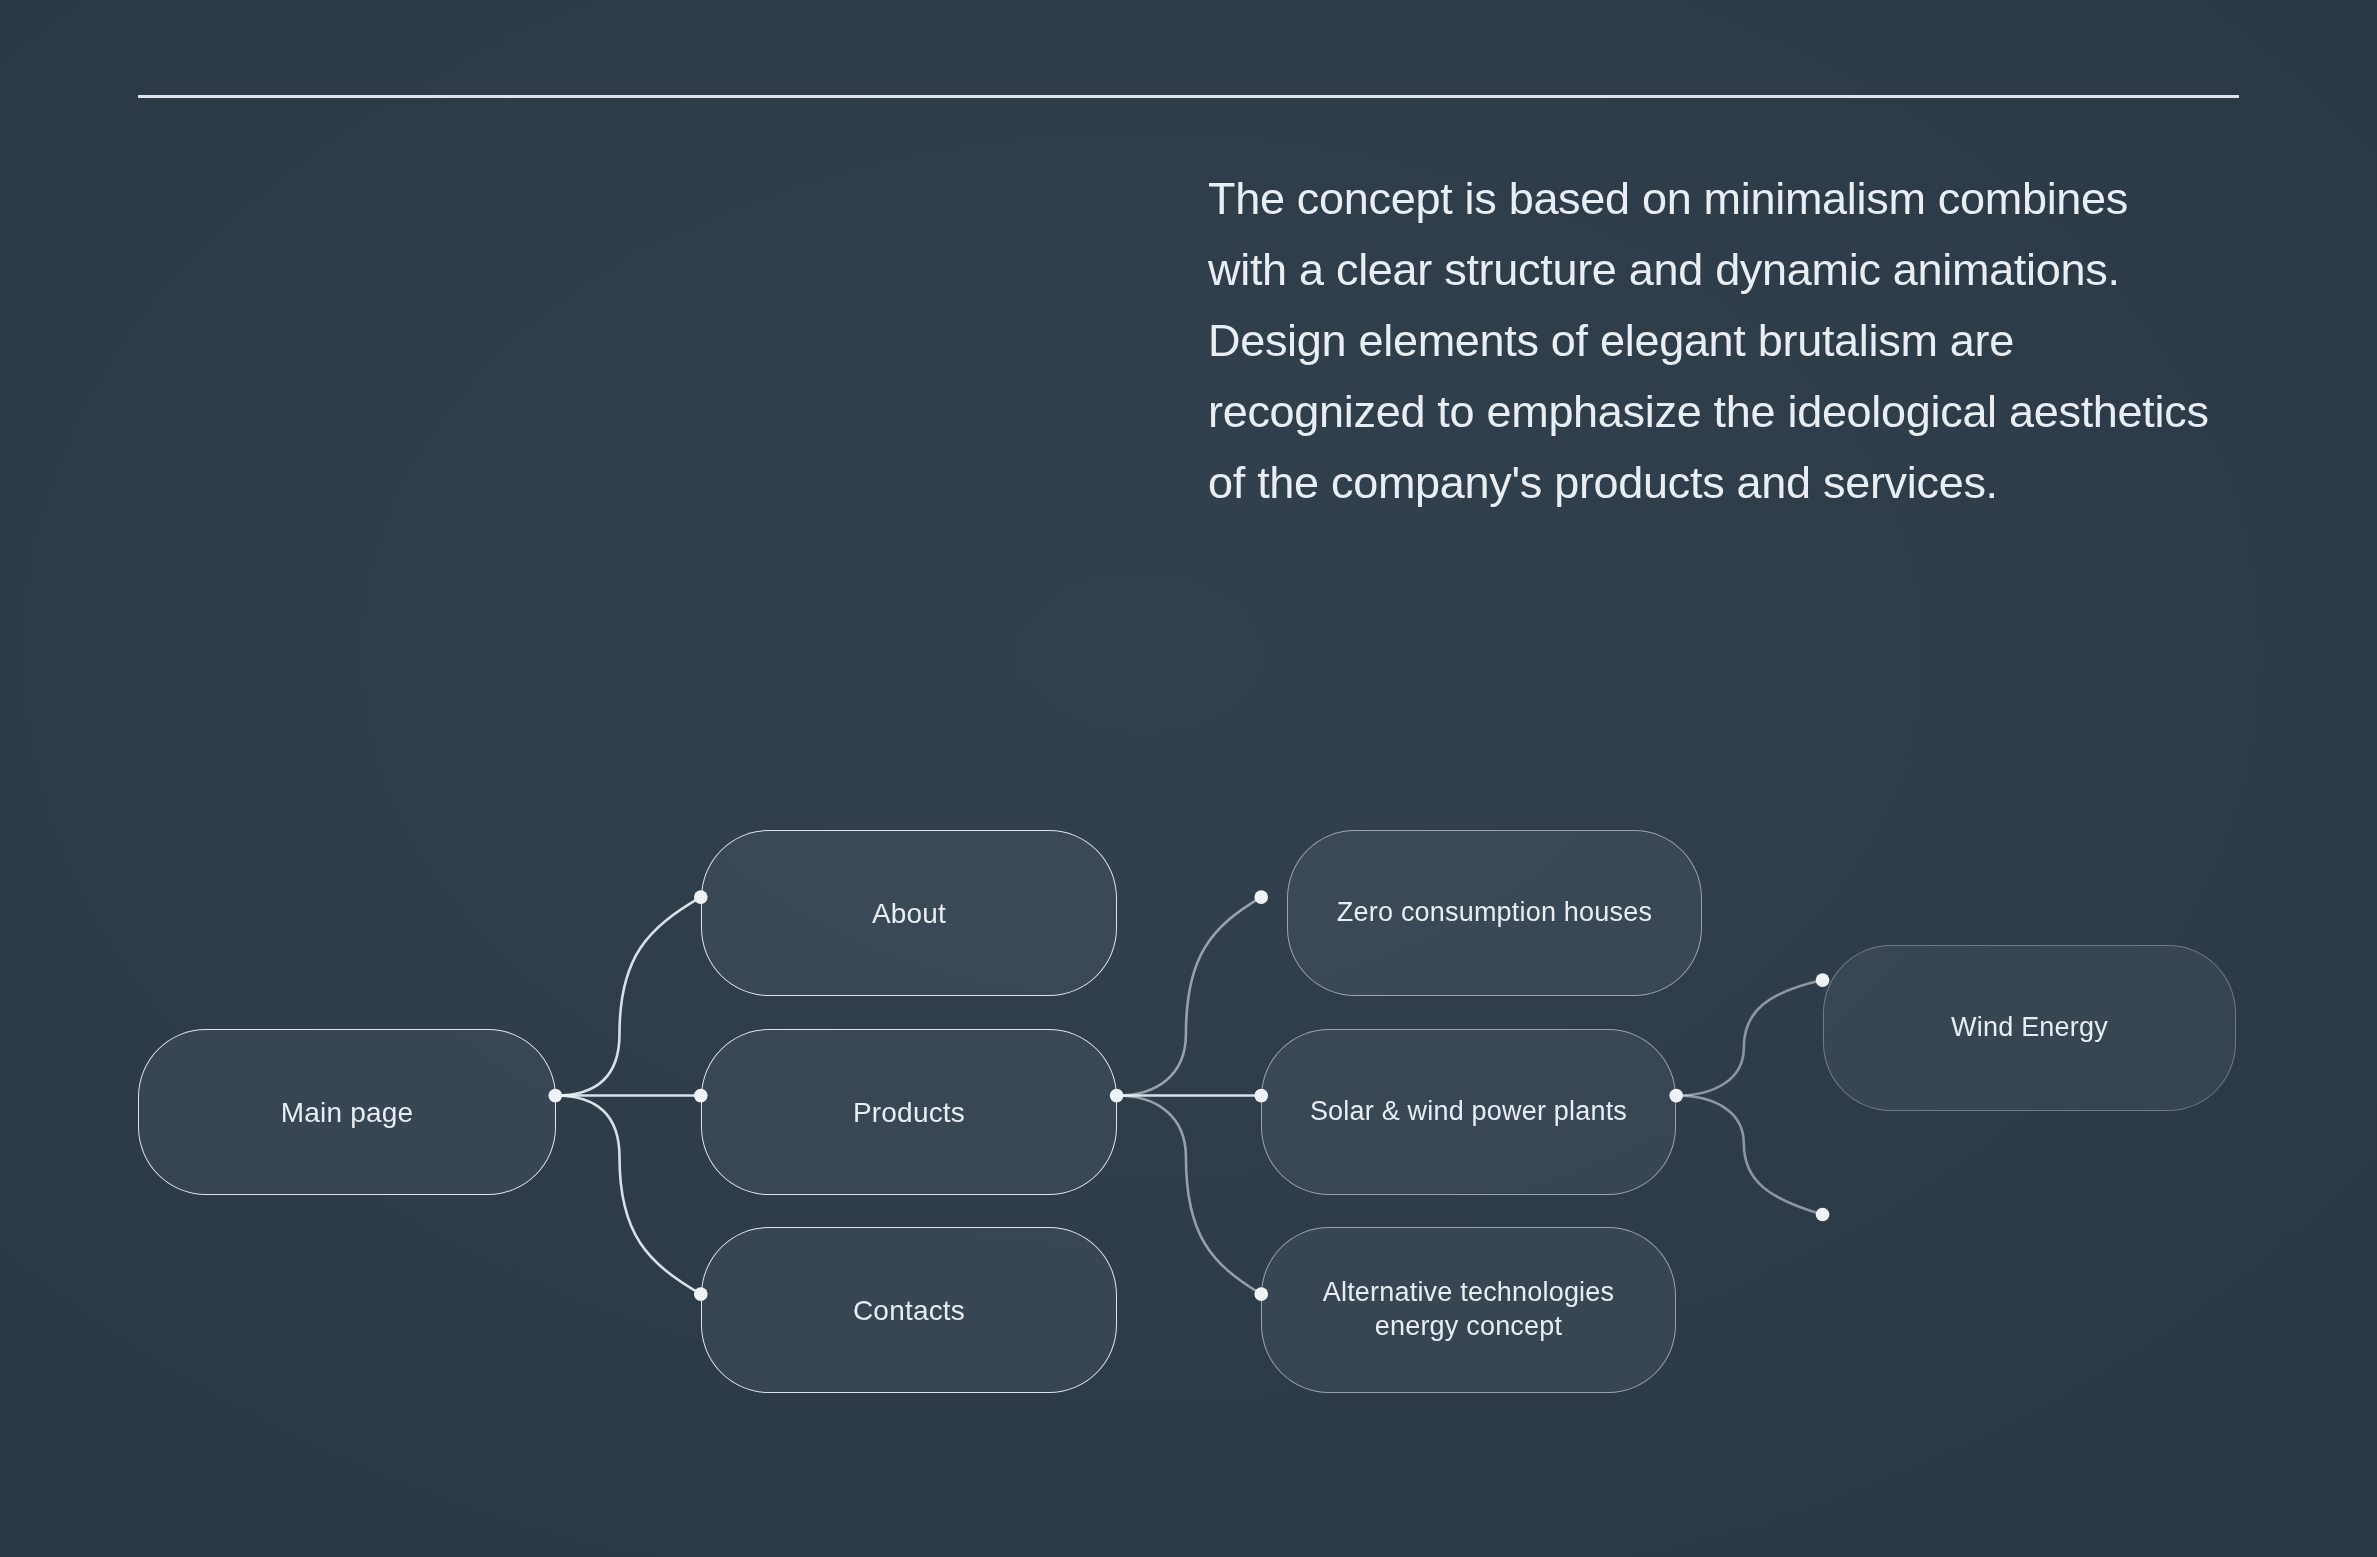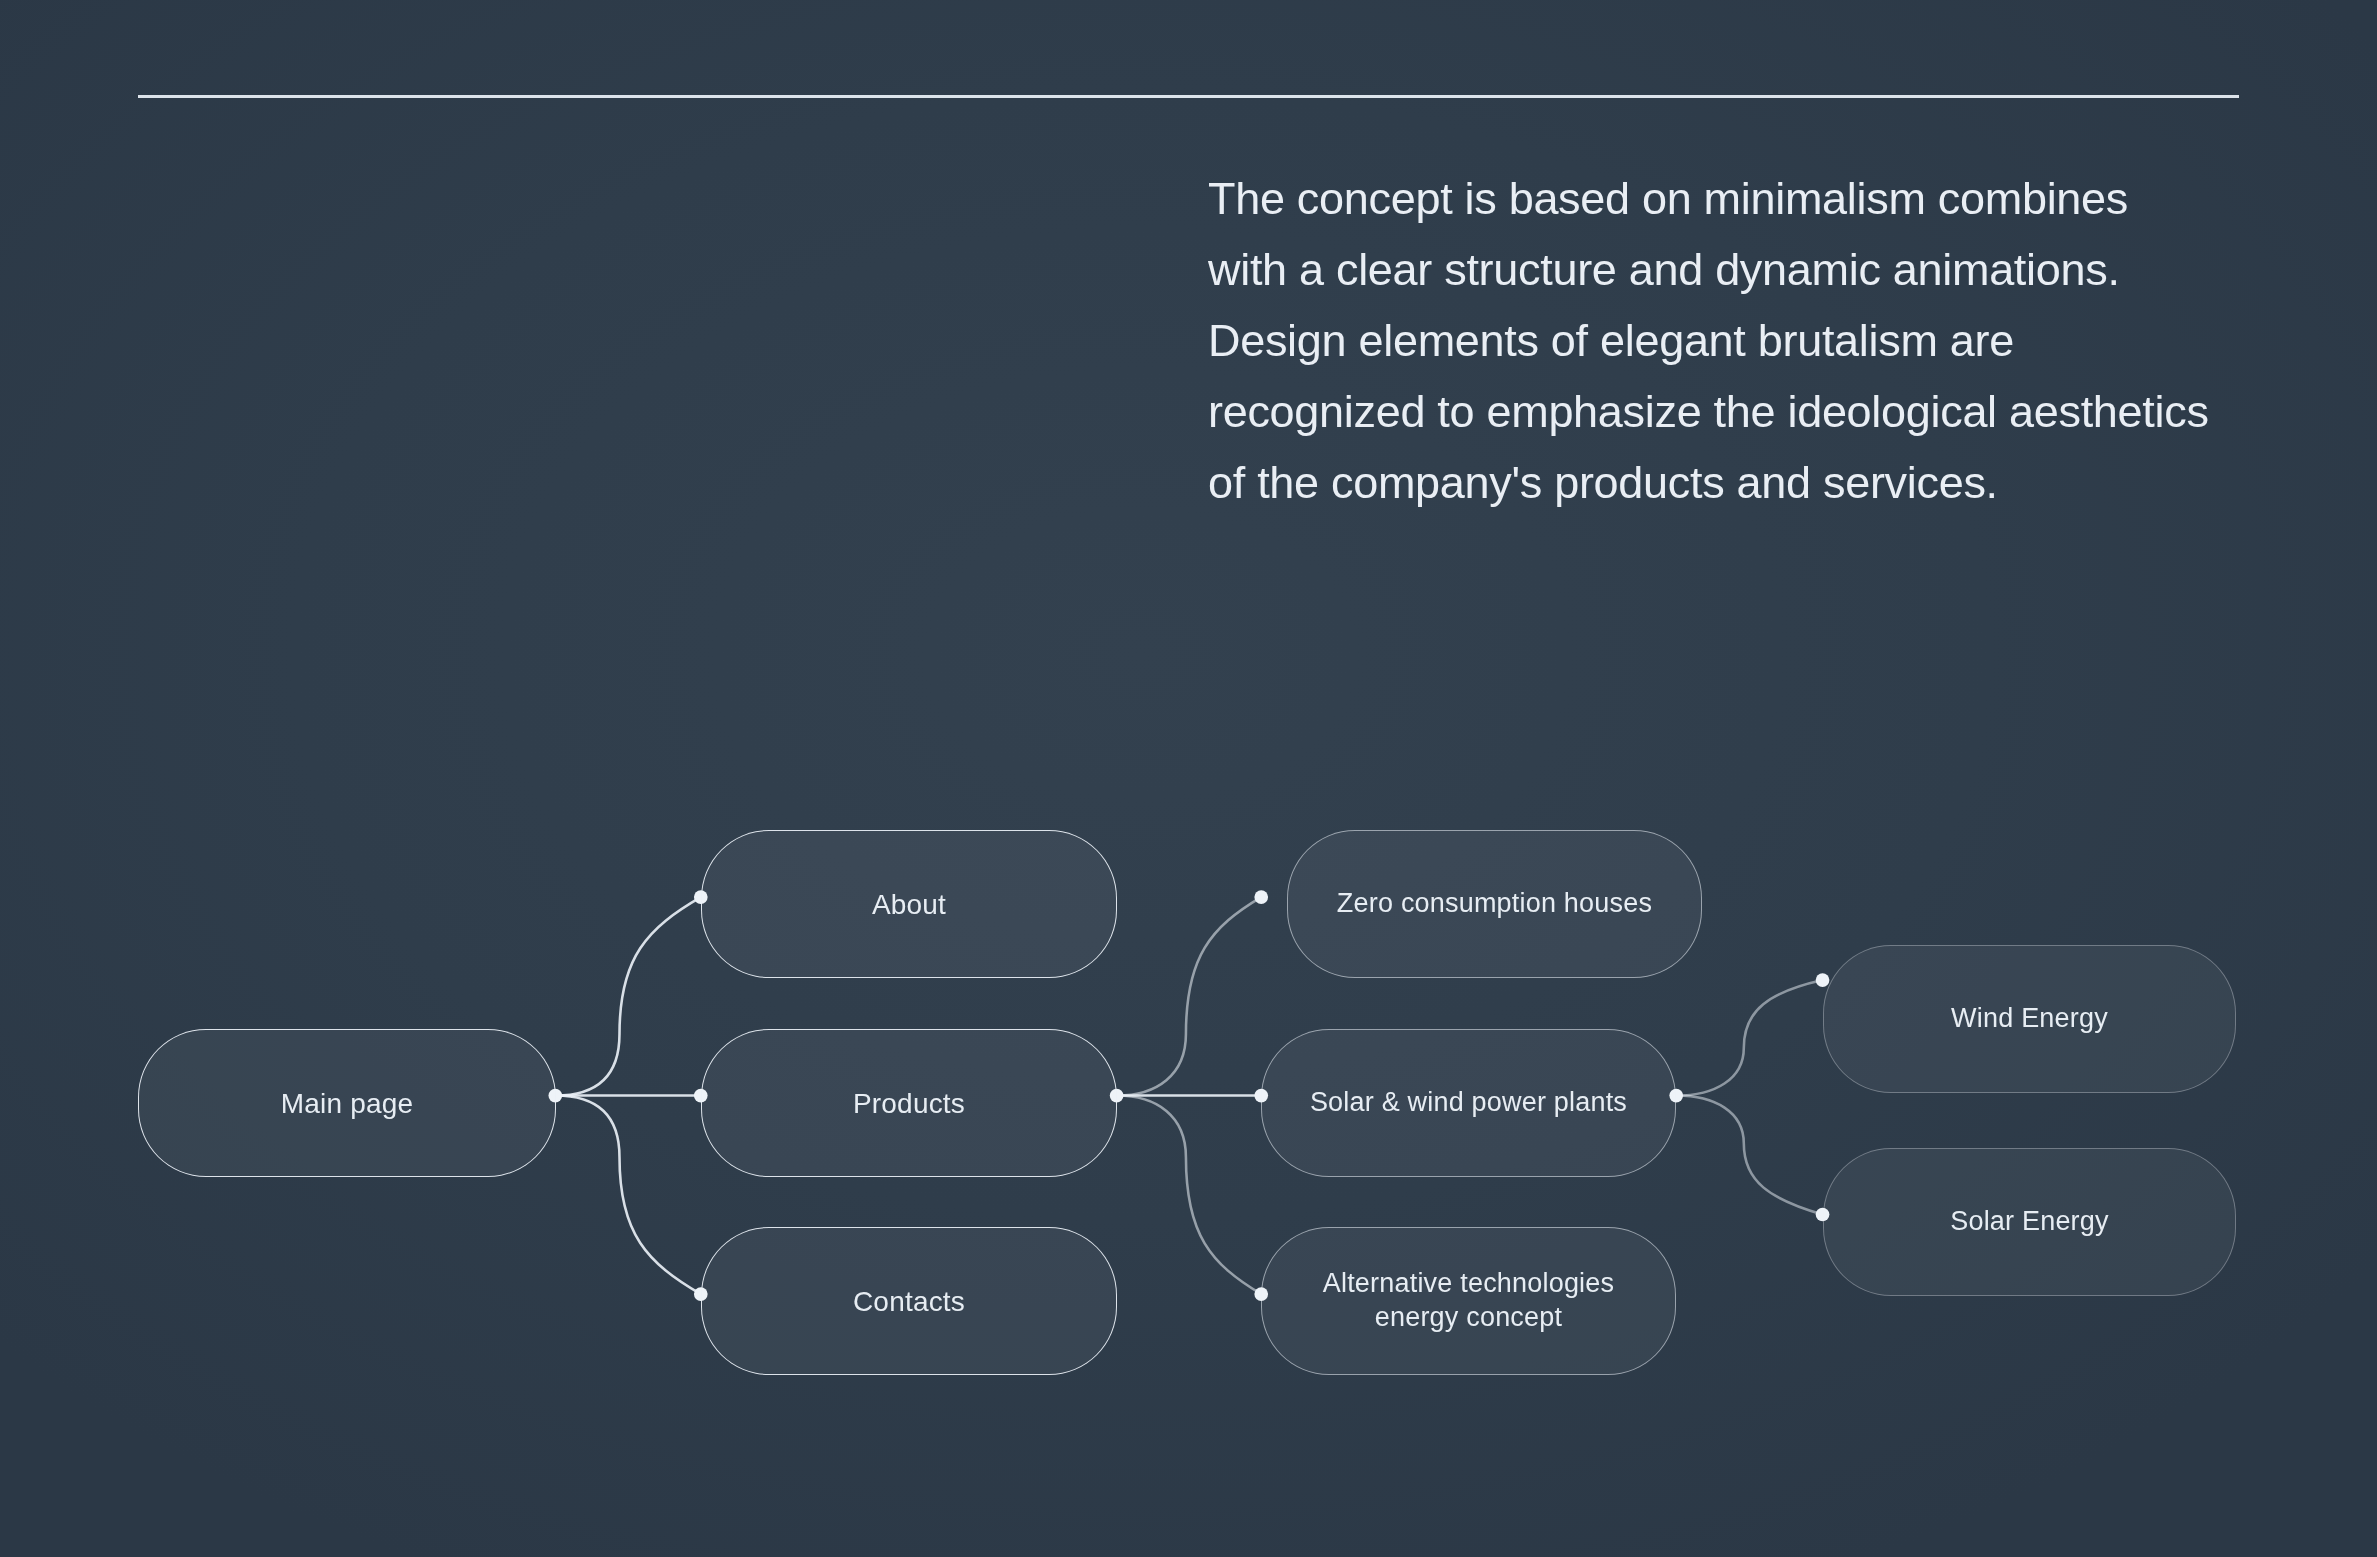--- a/index.html
+++ b/index.html
@@ -37,21 +37,21 @@
     font-weight: 500;
     letter-spacing: -0.3px;
     color: #e9eef4;
     white-space: pre-line;
   }
 
   
   .pill {
     position: absolute;
     box-sizing: border-box;
-    height: 148px;
+    height: 166px;
     border-radius: 68px;
     background: rgba(255, 255, 255, 0.05);
     display: flex;
     align-items: center;
     justify-content: center;
     text-align: center;
     cursor: pointer;
   }
   .pill .pill-label {
     color: #e7edf3;
@@ -159,18 +159,15 @@
 
   <div id="node-alt" class="pill depth-3">
     <span class="pill-label">Alternative technologies
 energy concept</span>
   </div>
 
   <div id="node-wind" class="pill depth-4">
     <span class="pill-label">Wind Energy</span>
   </div>
 
-  <div id="node-solar" class="pill depth-4">
-    <span class="pill-label">Solar Energy</span>
-  </div>
 
 </div>
 
 
 </body></html>

